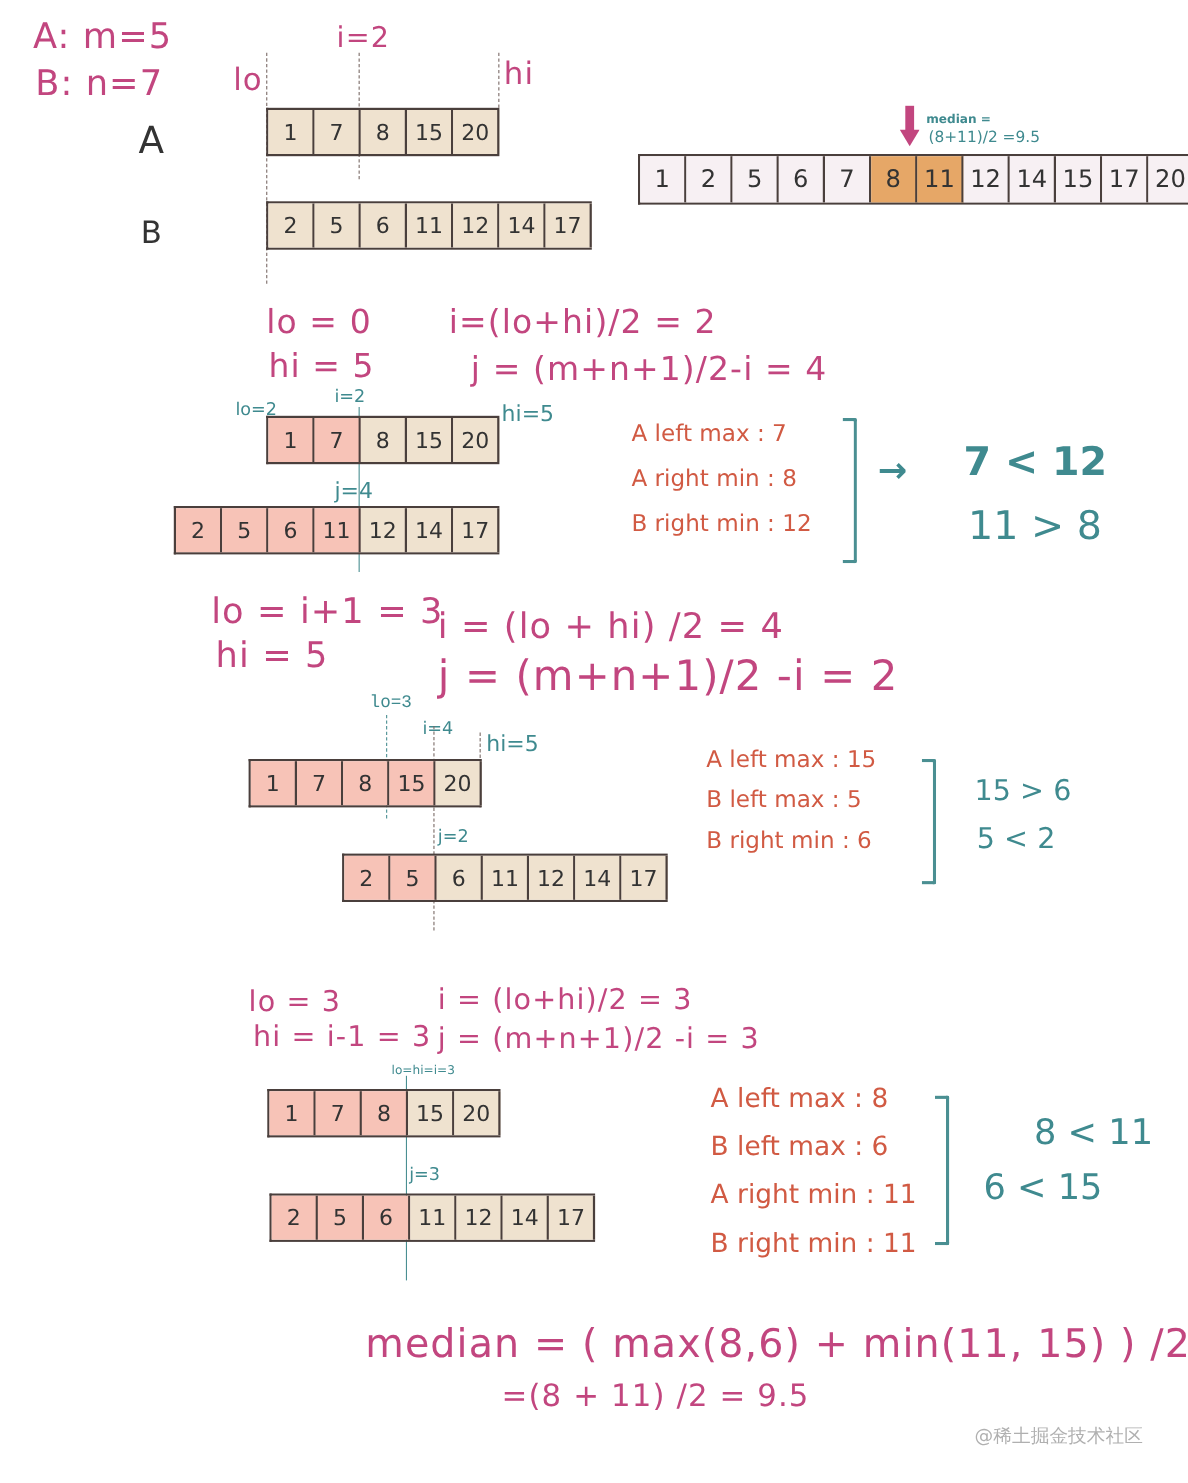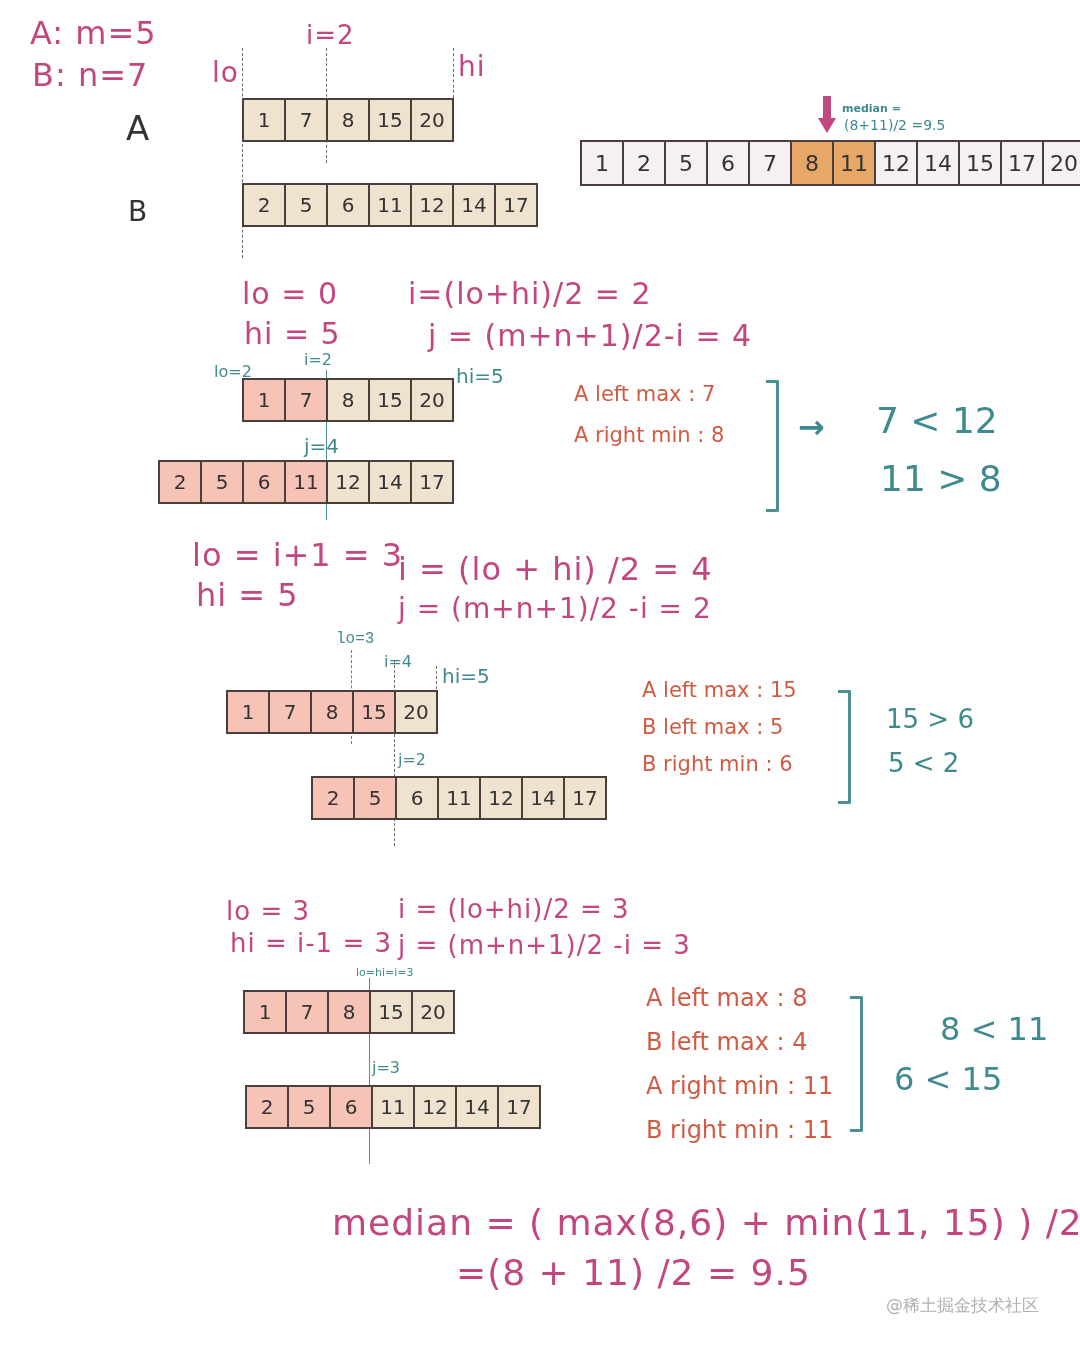--- a/index.html
+++ b/index.html
@@ -107,30 +107,31 @@
     <div class="cell c-pink" style="width: 42px; font-size: 20px;">6</div>
     <div class="cell c-pink" style="width: 42px; font-size: 20px;">11</div>
     <div class="cell c-beige" style="width: 42px; font-size: 20px;">12</div>
     <div class="cell c-beige" style="width: 42px; font-size: 20px;">14</div>
     <div class="cell c-beige" style="width: 42px; font-size: 20px;">17</div>
   </div>
 
 <div id="s1-checks" class="abs orange" style="left:574px;top:374px;font-size:21px;line-height:41px;">
     <div>A left max : 7</div>
     <div>A right min : 8</div>
+    <div>B right min : 12</div>
   </div>
 <div class="bracket" style="left:766px;top:380px;width:10px;height:126px;"></div>
 <div class="abs teal" style="left:798px;top:408px;font-size:32px;font-weight:bold;">→</div>
-<div class="abs teal" style="left:876px;top:400px;font-size:36px;">7 &lt; 12</div>
+<div class="abs teal" style="left:876px;top:400px;font-size:36px;font-weight:bold;">7 &lt; 12</div>
 <div class="abs teal" style="left:880px;top:458px;font-size:36px;">11 &gt; 8</div>
 
 <div class="abs pink hand" style="left:192px;top:536px;font-size:32px;">lo = i+1 = 3</div>
 <div class="abs pink hand" style="left:196px;top:576px;font-size:32px;">hi = 5</div>
 <div class="abs pink hand" style="left:398px;top:550px;font-size:32px;">i = (lo + hi) /2 = 4</div>
-<div class="abs pink hand" style="left:398px;top:592px;font-size:28px;">j = (m+n+1)/2 -i = 2</div>
+<div class="abs pink hand" style="left:398px;top:592px;font-size:38px;">j = (m+n+1)/2 -i = 2</div>
 
 <div class="abs teal label-sm" style="left:336px;top:630px;font-family:Liberation Mono, monospace;">lo=3</div>
 <div class="abs teal label-sm" style="left:384px;top:652px;">i=4</div>
 <div class="abs teal" style="left:442px;top:664px;font-size:20px;">hi=5</div>
 <div class="abs teal label-sm" style="left:398px;top:750px;">j=2</div>
 <div class="dash dash-teal" style="left:351px;top:650px;height:94px;"></div>
 <div class="dash" style="left:394px;top:660px;height:186px;"></div>
 <div class="dash" style="left:436px;top:666px;height:68px;"></div>
 
 <div class="arr" id="s2-a" style="left:226px;top:690px;height:40px;">
@@ -180,24 +181,24 @@
     <div class="cell c-pink" style="width: 42px; font-size: 20px;">5</div>
     <div class="cell c-pink" style="width: 42px; font-size: 20px;">6</div>
     <div class="cell c-beige" style="width: 42px; font-size: 20px;">11</div>
     <div class="cell c-beige" style="width: 42px; font-size: 20px;">12</div>
     <div class="cell c-beige" style="width: 42px; font-size: 20px;">14</div>
     <div class="cell c-beige" style="width: 42px; font-size: 20px;">17</div>
   </div>
 
 <div id="s3-checks" class="abs orange" style="left:646px;top:976px;font-size:24px;line-height:44px;">
     <div>A left max : 8</div>
-    <div>B left max : 4</div>
+    <div>B left max : 6</div>
     <div>A right min : 11</div>
     <div>B right min : 11</div>
   </div>
 <div class="bracket" style="left:850px;top:996px;width:10px;height:130px;"></div>
 <div class="abs teal" style="left:892px;top:1010px;font-size:32px;margin-left:48px;">8 &lt; 11</div>
 <div class="abs teal" style="left:894px;top:1060px;font-size:32px;">6 &lt; 15</div>
 
 <div class="abs pink hand" style="left:332px;top:1202px;font-size:36px;">median = ( max(8,6) + min(11, 15) ) /2</div>
-<div class="abs pink hand" style="left:456px;top:1252px;font-size:36px;">=(8 + 11) /2 = 9.5</div>
+<div class="abs pink hand" style="left:456px;top:1252px;font-size:28px;">=(8 + 11) /2 = 9.5</div>
 
 <div class="abs" style="left:886px;top:1294px;font-size:17px;color:#b0b0b0;">@稀土掘金技术社区</div>
 
 </body></html>

